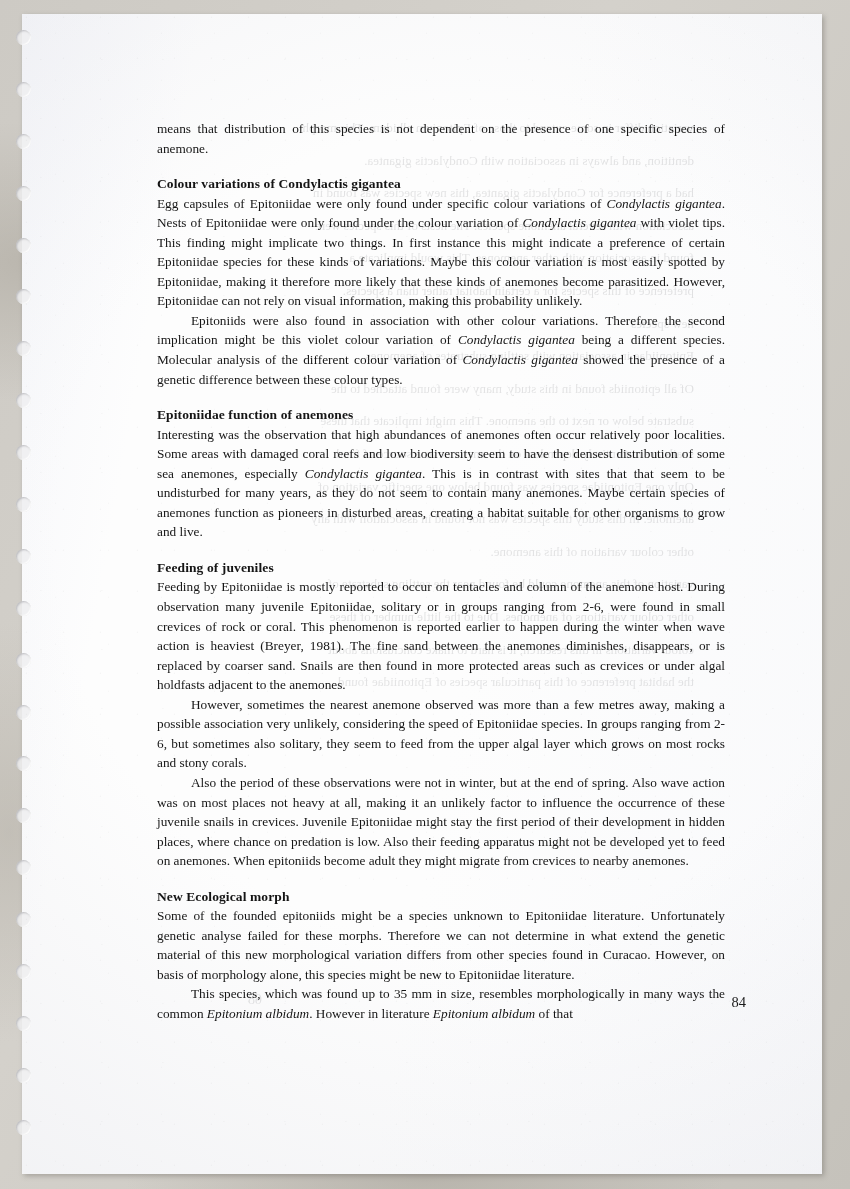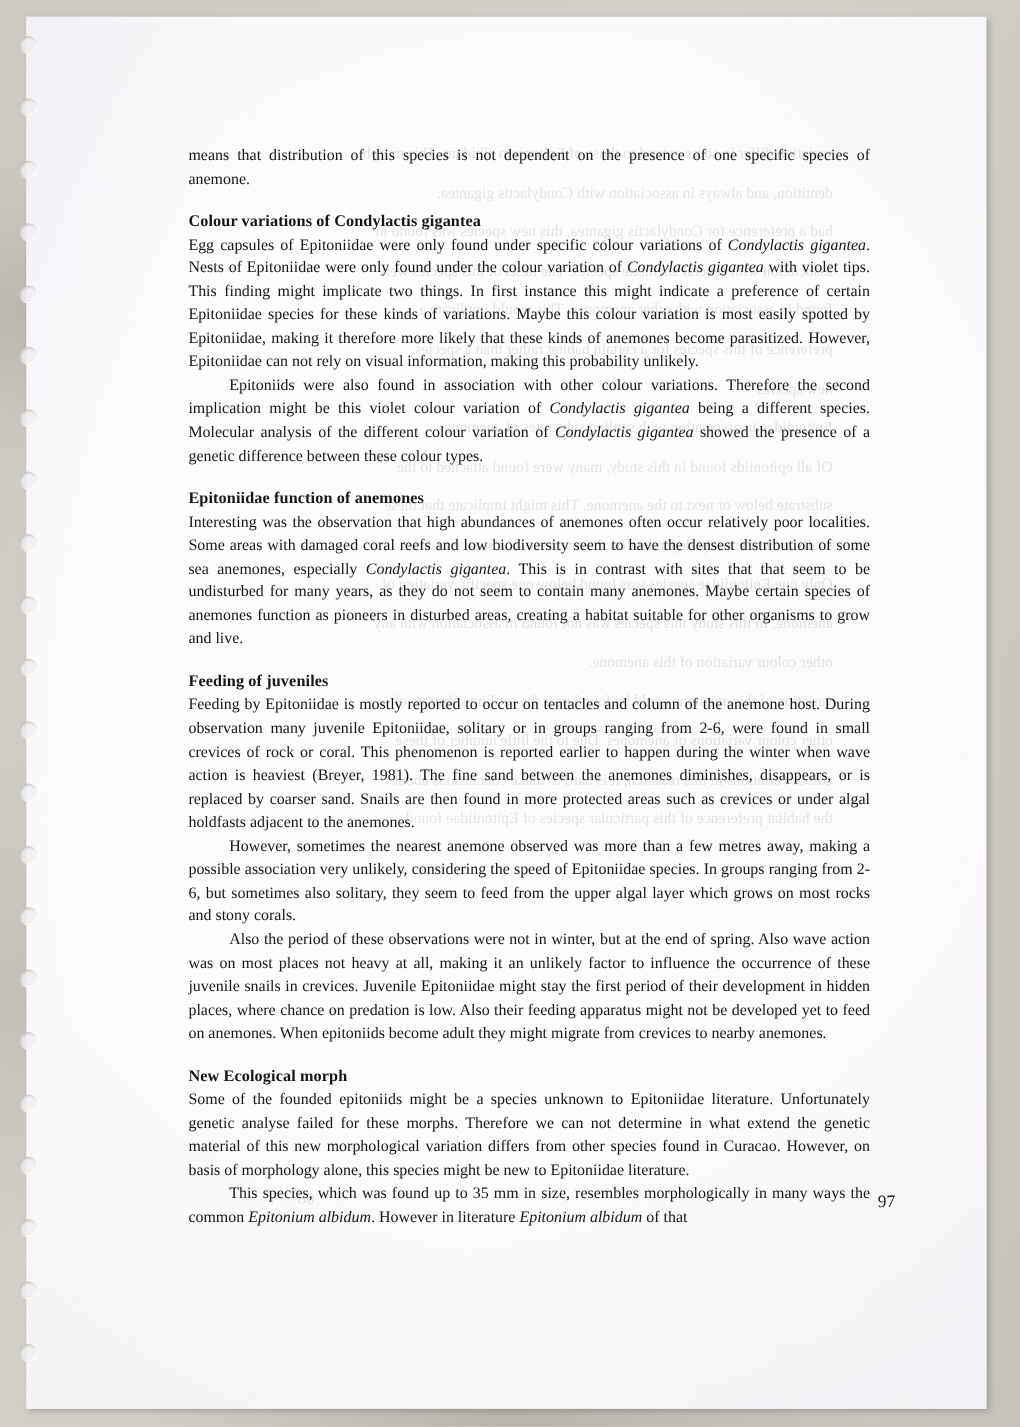--- a/index.html
+++ b/index.html
@@ -200,21 +200,21 @@
     <p><span>Feeding by Epitoniidae is mostly reported to occur on tentacles and column of the anemone host. During observation many juvenile Epitoniidae, solitary or in groups ranging from 2-6, were found in small crevices of rock or coral. This phenomenon is reported earlier to happen during the winter when wave action is heaviest (Breyer, 1981). The fine sand between the anemones diminishes, disappears, or is replaced by coarser sand. Snails are then found in more protected areas such as crevices or under algal holdfasts adjacent to the anemones.</span></p>
     <p class="indent"><span>However, sometimes the nearest anemone observed was more than a few metres away, making a possible association very unlikely, considering the speed of Epitoniidae species. In groups ranging from 2-6, but sometimes also solitary, they seem to feed from the upper algal layer which grows on most rocks and stony corals.</span></p>
     <p class="indent"><span>Also the period of these observations were not in winter, but at the end of spring. Also wave action was on most places not heavy at all, making it an unlikely factor to influence the occurrence of these juvenile snails in crevices. Juvenile Epitoniidae might stay the first period of their development in hidden places, where chance on predation is low. Also their feeding apparatus might not be developed yet to feed on anemones. When epitoniids become adult they might migrate from crevices to nearby anemones.</span></p>
 
     <h2 class="heading spaced">New Ecological morph</h2>
     <p><span>Some of the founded epitoniids might be a species unknown to Epitoniidae literature. Unfortunately genetic analyse failed for these morphs. Therefore we can not determine in what extend the genetic material of this new morphological variation differs from other species found in Curacao. However, on basis of morphology alone, this species might be new to Epitoniidae literature.</span></p>
     <p class="indent"><span>This species, which was found up to 35 mm in size, resembles morphologically in many ways the common <em>Epitonium albidum</em>. However in literature <em>Epitonium albidum</em> of that</span></p>
 
   </div>
 
-  <div class="page-number">97</div>
+  <div class="page-number">84</div>
 
   <div class="speckle"></div>
 </div>
 
 <div class="punch-column">
   <div class="punch-hole"></div>
   <div class="punch-hole"></div>
   <div class="punch-hole"></div>
   <div class="punch-hole"></div>
   <div class="punch-hole"></div>

